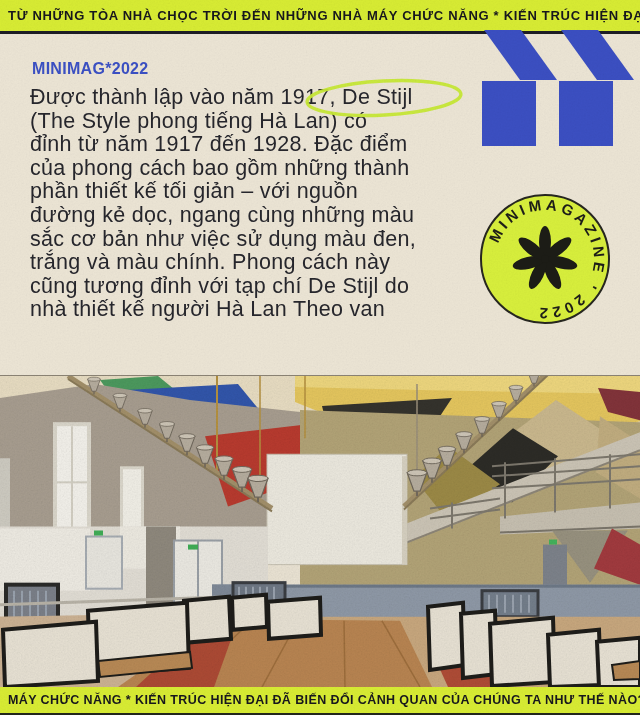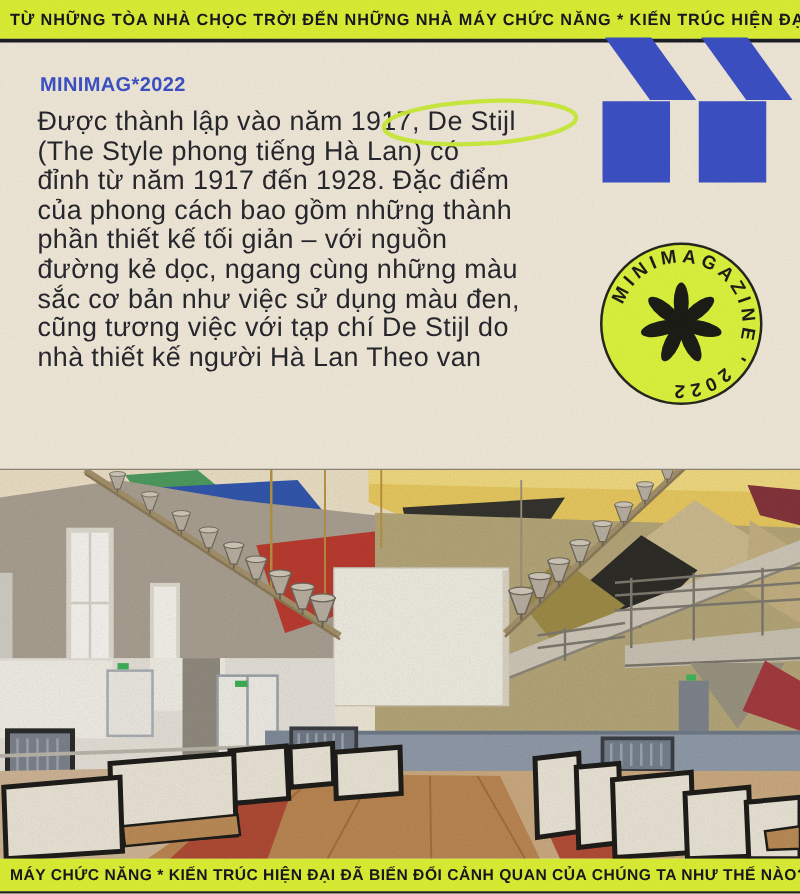--- a/index.html
+++ b/index.html
@@ -49,21 +49,22 @@
   <div class="masthead">MINIMAG*2022</div>
 
   <div class="article">
       <div class="line">Được thành lập vào năm 1917, De Stijl</div>
       <div class="line">(The Style phong tiếng Hà Lan) có</div>
       <div class="line">đỉnh từ năm 1917 đến 1928. Đặc điểm</div>
       <div class="line">của phong cách bao gồm những thành</div>
       <div class="line">phần thiết kế tối giản – với nguồn</div>
       <div class="line">đường kẻ dọc, ngang cùng những màu</div>
       <div class="line">sắc cơ bản như việc sử dụng màu đen,</div>
-      <div class="line">cũng tương việc với tạp chí De Stijl do</div>
+      <div class="line">trắng và màu chính. Phong cách này</div>
+      <div class="line">cũng tương đỉnh với tạp chí De Stijl do</div>
       <div class="line">nhà thiết kế người Hà Lan Theo van</div>
     </div>
 
   <svg class="hl-ellipse" viewBox="0 0 166 44">
     <ellipse cx="81" cy="20" rx="77" ry="17" transform="rotate(-3 81 20)" fill="none" stroke="#c7e836" stroke-width="3.4" opacity="0.95"></ellipse>
   </svg>
 
   <svg class="quote-icon" viewBox="0 0 162 126">
     <g fill="#3b4fc2">
       <polygon points="6,6 43,6 79,56 42,56"></polygon>

